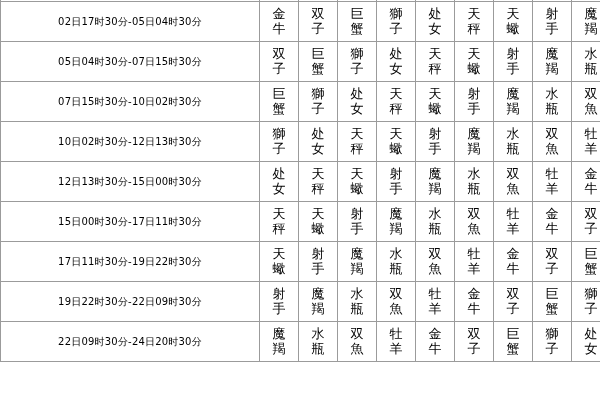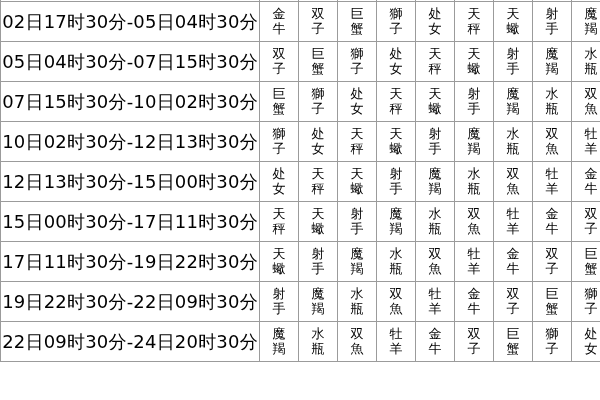--- a/index.html
+++ b/index.html
@@ -31,21 +31,21 @@
     border: 1px solid #9b9b9b;
     text-align: center;
     vertical-align: middle;
     padding: 0;
     color: #000000;
     background: #ffffff;
   }
   td.rangecell {
     width: 258px;
     height: 39px;
-    font-size: 18px;
+    font-size: 10px;
     letter-spacing: 0.2px;
     white-space: nowrap;
     font-family: "DejaVu Sans", "Liberation Sans", sans-serif;
   }
   td.signcell {
     width: 38px;
     height: 39px;
     font-size: 13px;
     line-height: 1.08;
     font-family: "DejaVu Sans", "Liberation Sans", sans-serif;

